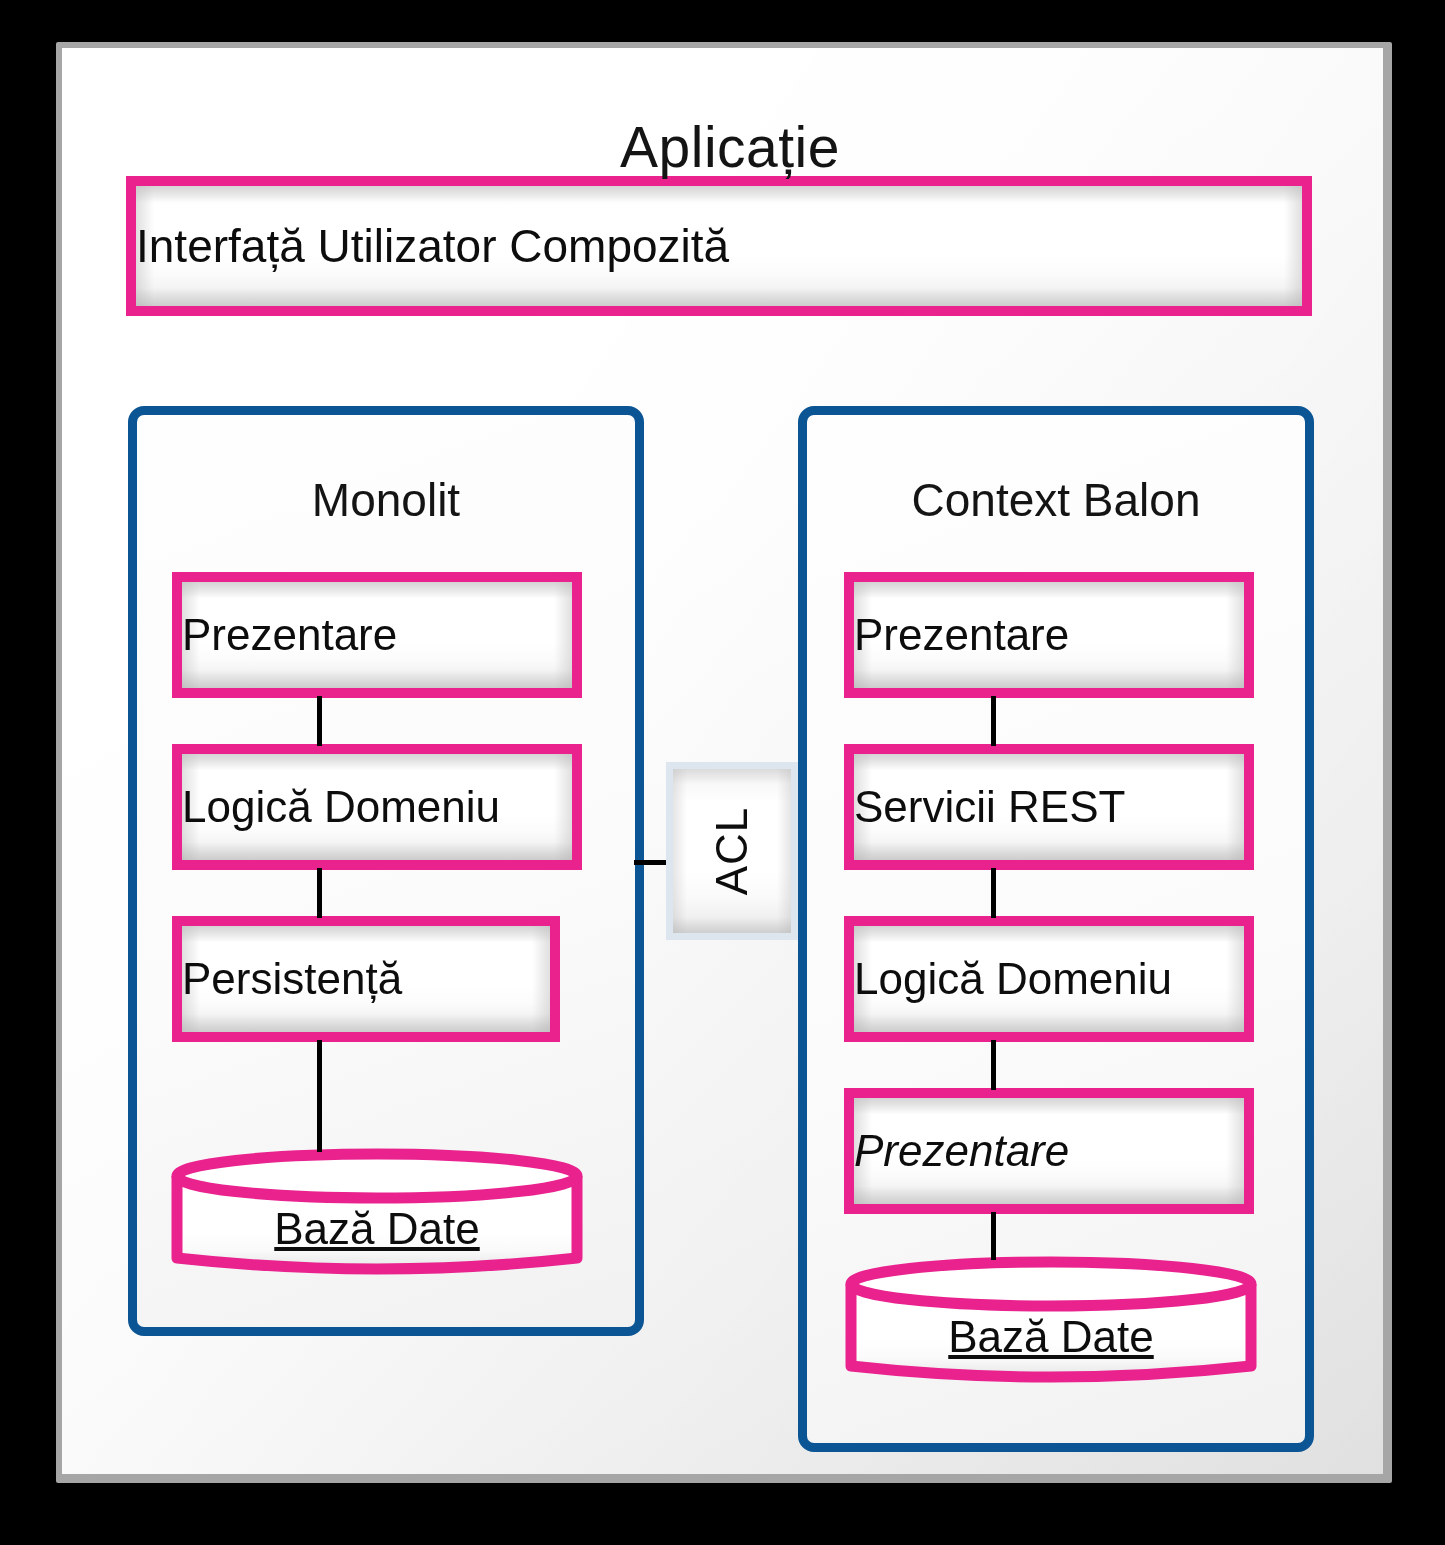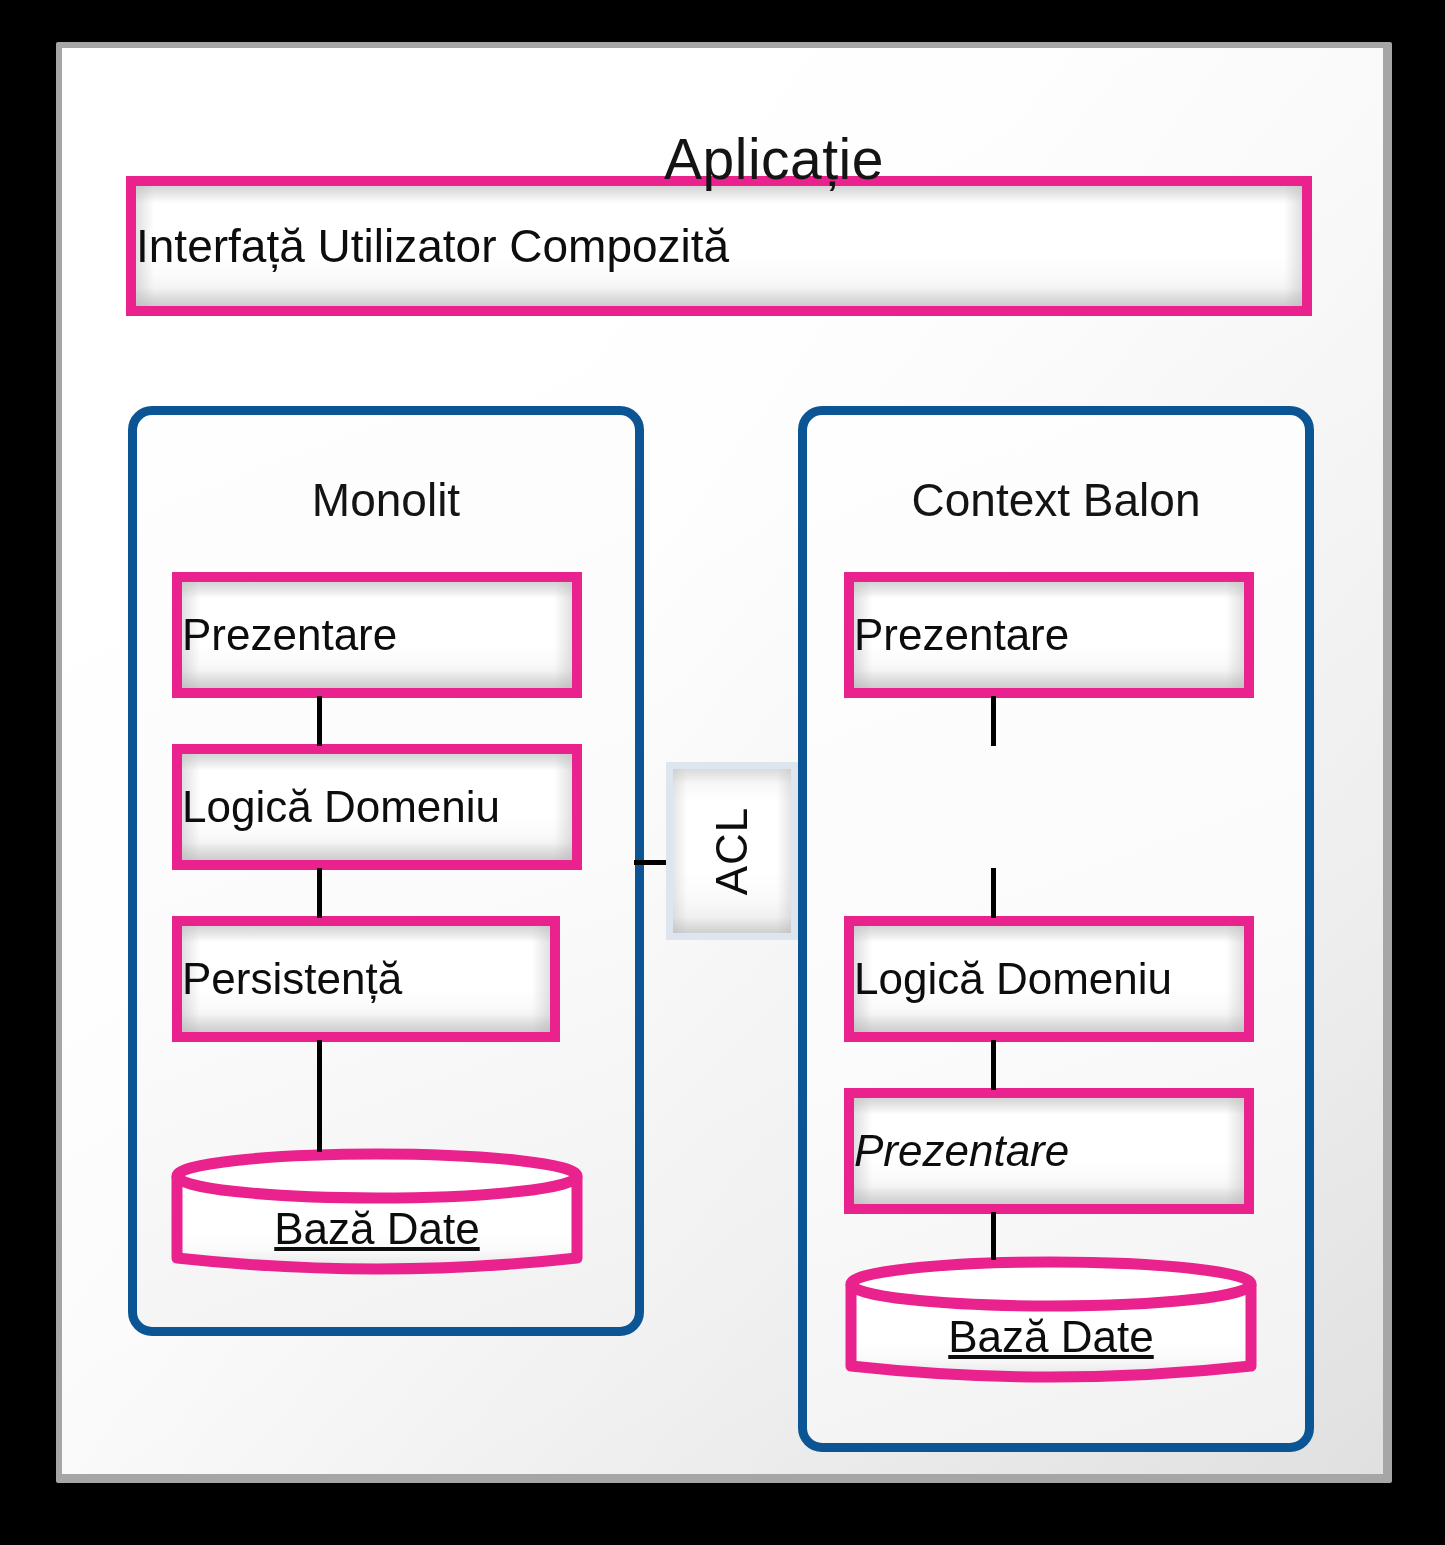--- a/index.html
+++ b/index.html
@@ -41,28 +41,27 @@
     position: absolute;
     left: 0; top: 0; right: 0; bottom: 0;
     background: linear-gradient(125deg, rgba(255,255,255,0.95) 0%, rgba(255,255,255,0.4) 40%, rgba(0,0,0,0.015) 60%, rgba(0,0,0,0.05) 100%);
     pointer-events: none;
   }
 
   
   .app-title {
     position: absolute;
     left: 0;
-    top: 78px;
+    top: 66px;
     width: 1336px;
     text-align: center;
     font-size: 57px;
     color: #141414;
     letter-spacing: 0.5px;
     z-index: 5;
-    padding-left: 44px;
   }
 
   
   .pink-box {
     position: absolute;
     border: 10px solid #E9228E;
     box-sizing: border-box;
     background:
       linear-gradient(to bottom,
         #f0f0f0 0%,
@@ -100,21 +99,21 @@
     top: 128px;
     width: 1186px;
     height: 140px;
   }
   .header-box .lbl { font-size: 46px; }
 
   
   .blue-panel {
     position: absolute;
     border: 9px solid #0B5595;
-    border-radius: 24px;
+    border-radius: 16px;
     box-sizing: border-box;
     background: linear-gradient(160deg, #fefefe 0%, #fbfbfb 55%, #f1f1f1 100%);
     z-index: 3;
   }
   .panel-title {
     position: absolute;
     left: 0;
     width: 100%;
     top: 58px;
     text-align: center;
@@ -244,20 +243,23 @@
 
     <div class="blue-panel" style="left:736px; top:358px; width:516px; height:1046px;">
       <div class="panel-title">Context Balon</div>
     </div>
 
     <div class="pink-box" style="left:782px; top:524px; width:410px; height:126px;">
       <span class="lbl">Prezentare</span>
     </div>
     <div class="connector" style="left:929px; top:648px; height:50px;"></div>
 
+    <div class="pink-box" style="left:782px; top:696px; width:410px; height:126px;">
+      <span class="lbl">Servicii REST</span>
+    </div>
     <div class="connector" style="left:929px; top:820px; height:50px;"></div>
 
     <div class="pink-box" style="left:782px; top:868px; width:410px; height:126px;">
       <span class="lbl">Logică Domeniu</span>
     </div>
     <div class="connector" style="left:929px; top:992px; height:50px;"></div>
 
     <div class="pink-box" style="left:782px; top:1040px; width:410px; height:126px;">
       <span class="lbl italic">Prezentare</span>
     </div>

